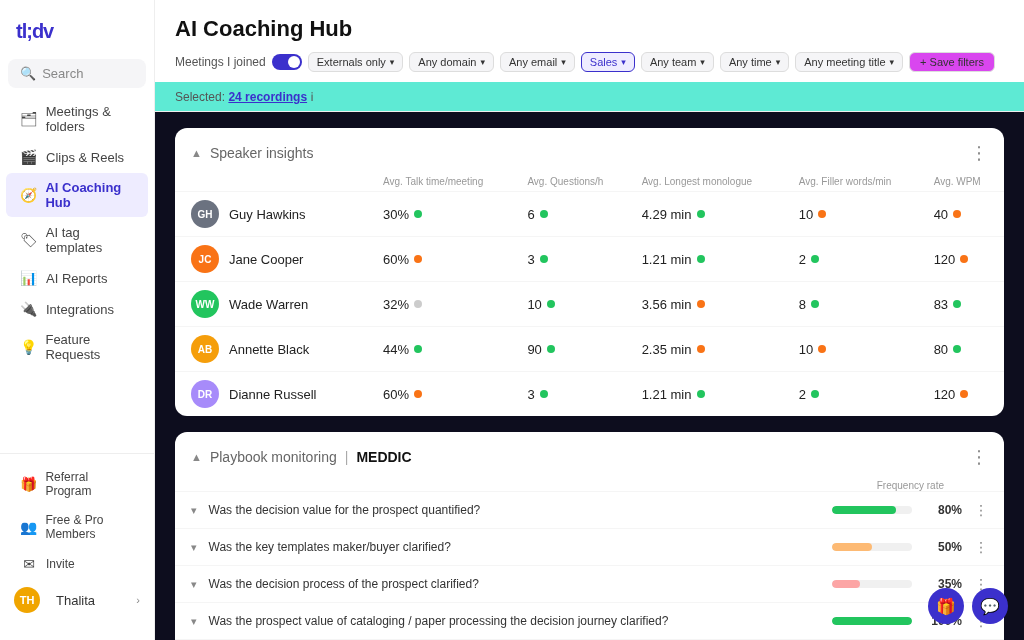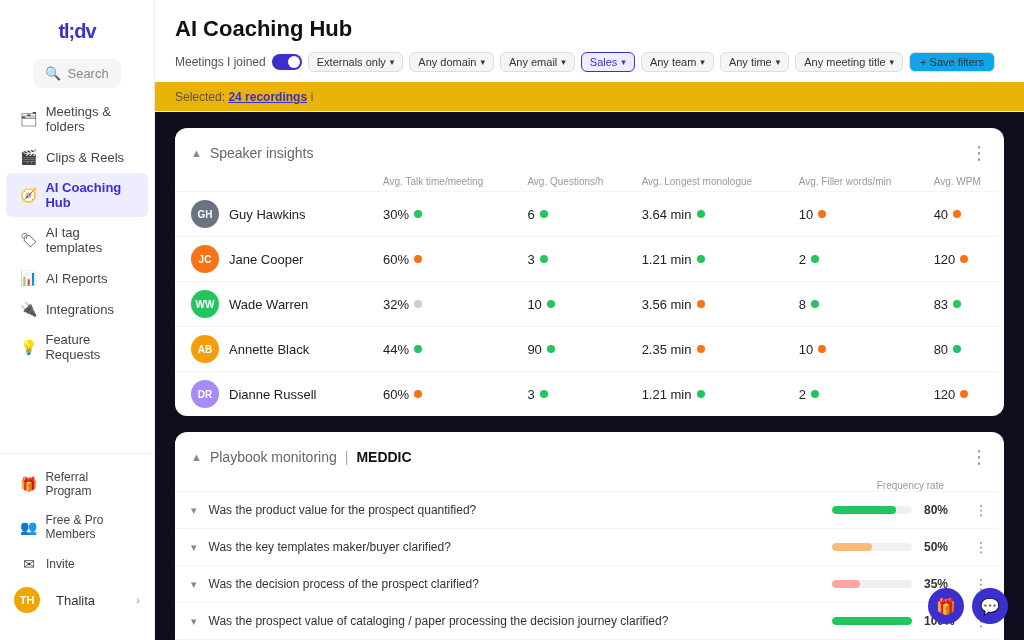--- a/index.html
+++ b/index.html
@@ -8,21 +8,20 @@
     
     .sidebar {
       width: 155px;
       min-width: 155px;
       background: #fff;
       display: flex;
       flex-direction: column;
       padding: 12px 0;
       border-right: 1px solid #eee;
       height: 640px;
-      align-items: center;
     }
     .sidebar-logo {
       padding: 8px 16px 16px;
       font-size: 20px;
       font-weight: 800;
       color: #3b30cc;
       letter-spacing: -1px;
     }
     .sidebar-search {
       display: flex;
@@ -125,32 +124,32 @@
       color: #333;
       cursor: pointer;
     }
     .filter-chip.active { border-color: #3b30cc; color: #3b30cc; background: #eeecff; }
     .filter-chip .chevron { font-size: 9px; }
     .save-btn {
       display: flex;
       align-items: center;
       gap: 4px;
       padding: 3px 10px;
-      background: #0ea5e9;
+      background: #d946ef;
       border: 1px solid #ddd;
       border-radius: 6px;
       font-size: 11px;
       color: #333;
       cursor: pointer;
     }
     .selected-bar {
       font-size: 12px;
       color: #555;
       padding: 6px 20px;
-      background: #eab308;
+      background: #5eead4;
       border-bottom: 1px solid #eee;
     }
     .selected-bar a { color: #3b30cc; font-weight: 600; text-decoration: underline; cursor: pointer; }
 
     
     .content-area {
       flex: 1;
       padding: 16px 20px;
       overflow-y: auto;
       background: #0d0d1e;
@@ -251,20 +250,21 @@
     }
     .progress-bar-fill {
       height: 100%;
       border-radius: 4px;
     }
     .pct-label {
       font-size: 12px;
       font-weight: 600;
       color: #333;
       width: 38px;
+      text-align: right;
     }
 
     
     .bottom-icons {
       position: fixed;
       bottom: 16px;
       right: 16px;
       display: flex;
       gap: 8px;
     }
@@ -422,21 +422,21 @@
                 </div>
               </td>
     <td>
                 <div class="metric-cell">
                   <span>6</span>
                   <div class="dot dot-green"></div>
                 </div>
               </td>
     <td>
                 <div class="metric-cell">
-                  <span>3.64 min</span>
+                  <span>4.29 min</span>
                   <div class="dot dot-green"></div>
                 </div>
               </td>
     <td>
                 <div class="metric-cell">
                   <span>10</span>
                   <div class="dot dot-orange"></div>
                 </div>
               </td>
     <td>
@@ -611,21 +611,21 @@
           <span class="title-bold">MEDDIC</span>
         </div>
         <span class="three-dots">⋮</span>
       </div>
       <div class="freq-header-row">
         <span class="freq-label">Frequency rate</span>
       </div>
       <div id="playbook-rows">
       <div class="playbook-row">
     <span class="playbook-chevron">▾</span>
-    <span class="playbook-question">Was the product value for the prospect quantified?</span>
+    <span class="playbook-question">Was the decision value for the prospect quantified?</span>
     <div class="progress-bar-wrap">
       <div class="progress-bar-fill" style="width:80%;background:#22c55e"></div>
     </div>
     <span class="pct-label">80%</span>
     <span class="three-dots" style="font-size:14px">⋮</span>
   </div>
           <div class="playbook-row">
     <span class="playbook-chevron">▾</span>
     <span class="playbook-question">Was the key templates maker/buyer clarified?</span>
     <div class="progress-bar-wrap">

